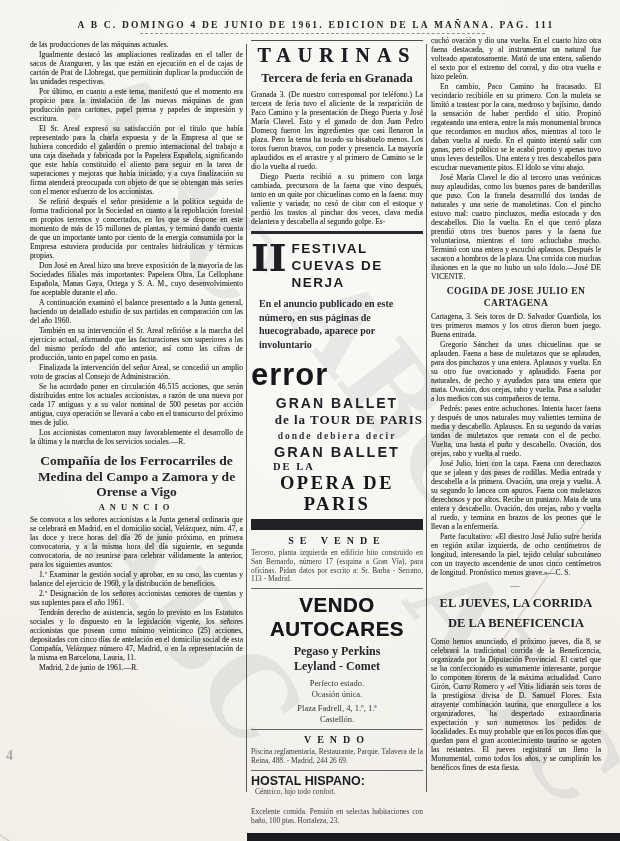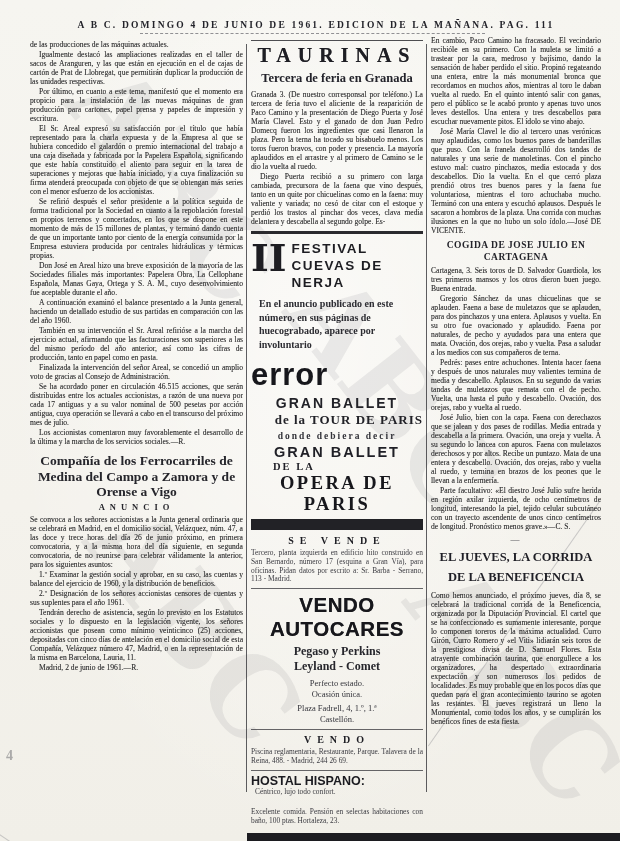--- a/index.html
+++ b/index.html
@@ -182,20 +182,21 @@
 
     <div class="hostal">
       <div class="hostal-title">HOSTAL HISPANO:</div>
       <div class="hostal-tag">Céntrico, lujo todo confort.</div>
     </div>
     <div class="hostal-body">Excelente comida. Pensión en selectas habitaciones con baño, 100 ptas. Hortaleza, 23.</div>
   </div>
 
   <div class="col" id="right-col">
     <div>
+        <p>cuchó ovación y dio una vuelta. En el cuarto hizo otra faena destacada, y al instrumentar un natural fue volteado aparatosamente. Mató de una entera, saliendo el sexto por el extremo del corral, y dio otra vuelta e hizo peleón.</p>
         <p>En cambio, Paco Camino ha fracasado. El vecindario recibióle en su primero. Con la muleta se limitó a trastear por la cara, medroso y bajísimo, dando la sensación de haber perdido el sitio. Propinó regateando una entera, entre la más monumental bronca que recordamos en muchos años, mientras al toro le daban vuelta al ruedo. En el quinto intentó salir con ganas, pero el público se le acabó pronto y apenas tuvo unos leves destellos. Una entera y tres descabellos para escuchar nuevamente pitos. El ídolo se vino abajo.</p>
         <p>José María Clavel le dio al tercero unas verónicas muy aplaudidas, como los buenos pares de banderillas que puso. Con la franela desarrolló dos tandas de naturales y una serie de manoletinas. Con el pincho estuvo mal: cuatro pinchazos, media estocada y dos descabellos. Dio la vuelta. En el que cerró plaza prendió otros tres buenos pares y la faena fue voluntariosa, mientras el toro achuchaba mucho. Terminó con una entera y escuchó aplausos. Después le sacaron a hombros de la plaza. Una corrida con muchas ilusiones en la que no hubo un solo ídolo.—José DE VICENTE.</p>
       </div>
     <div class="cart-title">COGIDA DE JOSE JULIO EN CARTAGENA</div>
     <div>
         <p>Cartagena, 3. Seis toros de D. Salvador Guardiola, los tres primeros mansos y los otros dieron buen juego. Buena entrada.</p>
         <p>Gregorio Sánchez da unas chicuelinas que se aplauden. Faena a base de muletazos que se aplauden, para dos pinchazos y una entera. Aplausos y vuelta. En su otro fue ovacionado y aplaudido. Faena por naturales, de pecho y ayudados para una entera que mata. Ovación, dos orejas, rabo y vuelta. Pasa a saludar a los medios con sus compañeros de terna.</p>
         <p>Pedrés: pases entre achuchones. Intenta hacer faena y después de unos naturales muy valientes termina de media y descabello. Aplausos. En su segundo da varias tandas de muletazos que remata con el de pecho. Vuelta, una hasta el puño y descabello. Ovación, dos orejas, rabo y vuelta al ruedo.</p>
         <p>José Julio, bien con la capa. Faena con derechazos que se jalean y dos pases de rodillas. Media entrada y descabella a la primera. Ovación, una oreja y vuelta. A su segundo lo lancea con apuros. Faena con muletazos derechosos y por altos. Recibe un puntazo. Mata de una entera y descabello. Ovación, dos orejas, rabo y vuelta al ruedo, y termina en brazos de los peones que le llevan a la enfermería.</p>
         <p>Parte facultativo: «El diestro José Julio sufre herida en región axilar izquierda, de ocho centímetros de longitud, interesando la piel, tejido celular subcutáneo con un trayecto ascendente de unos cinco centímetros de longitud. Pronóstico menos grave.»—C. S.</p>

